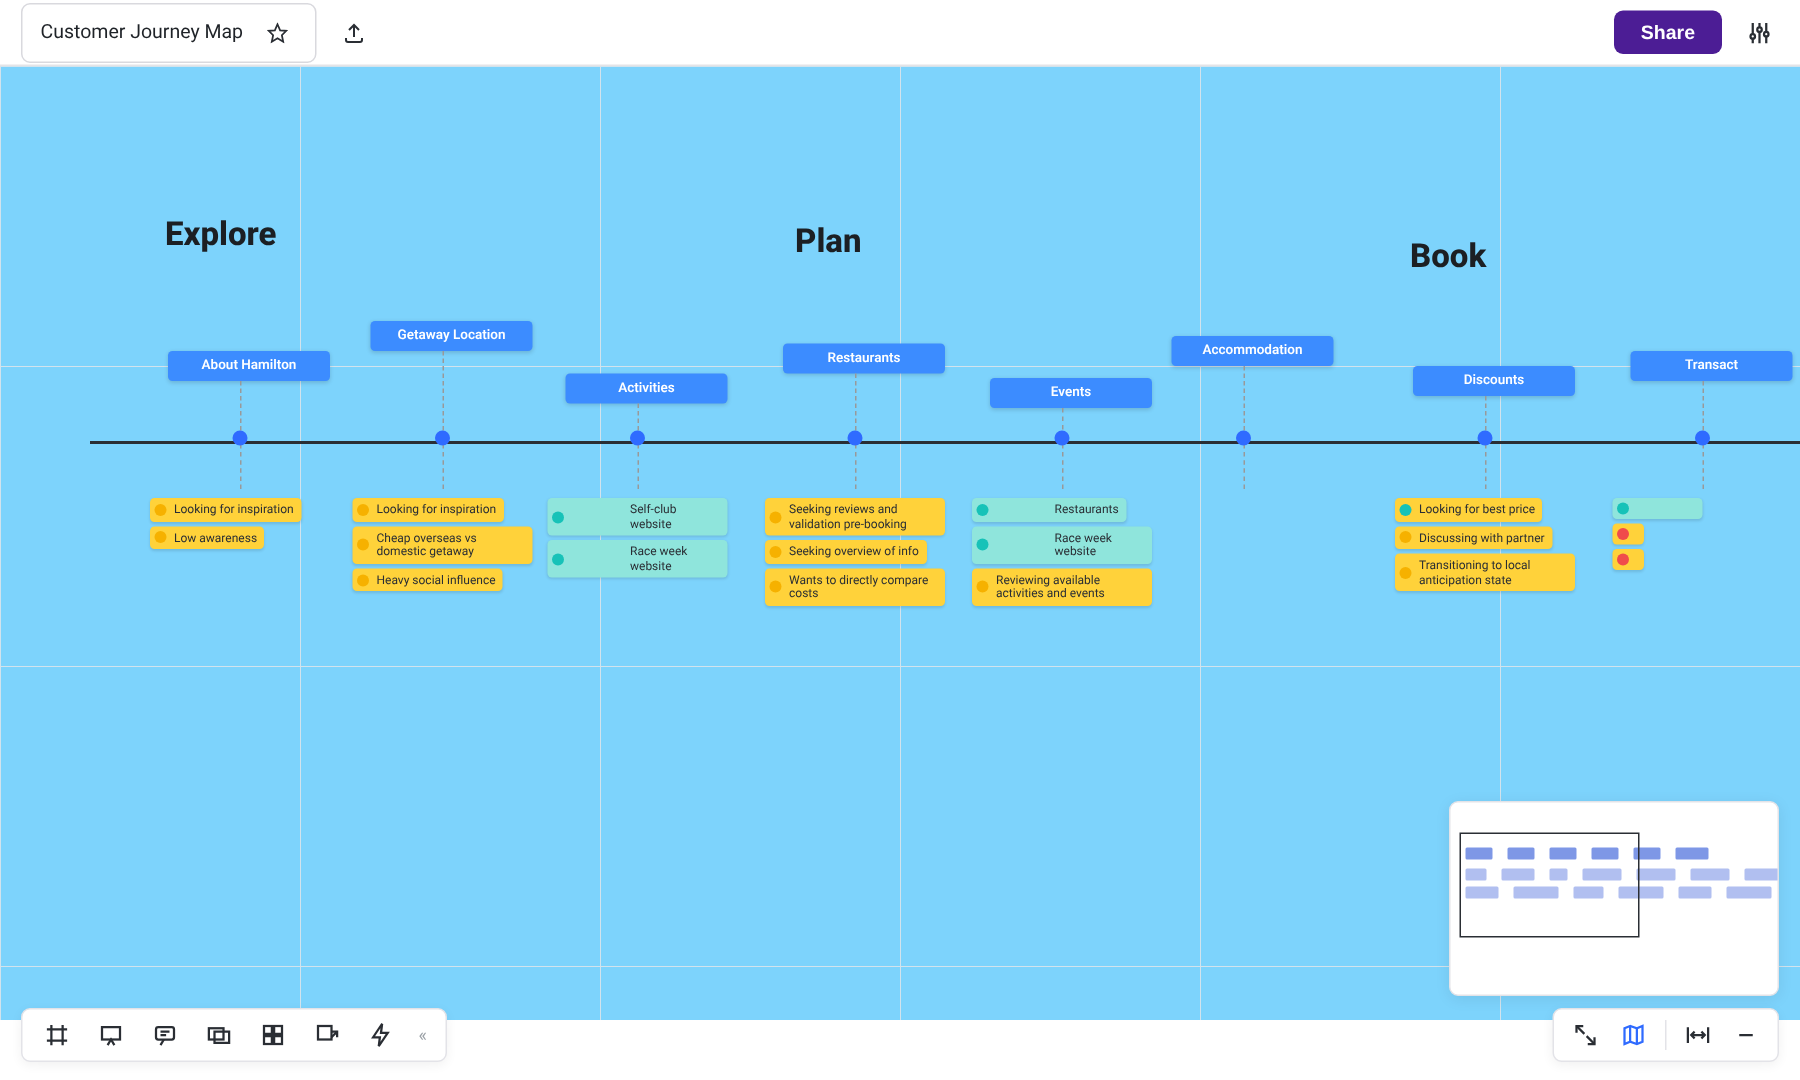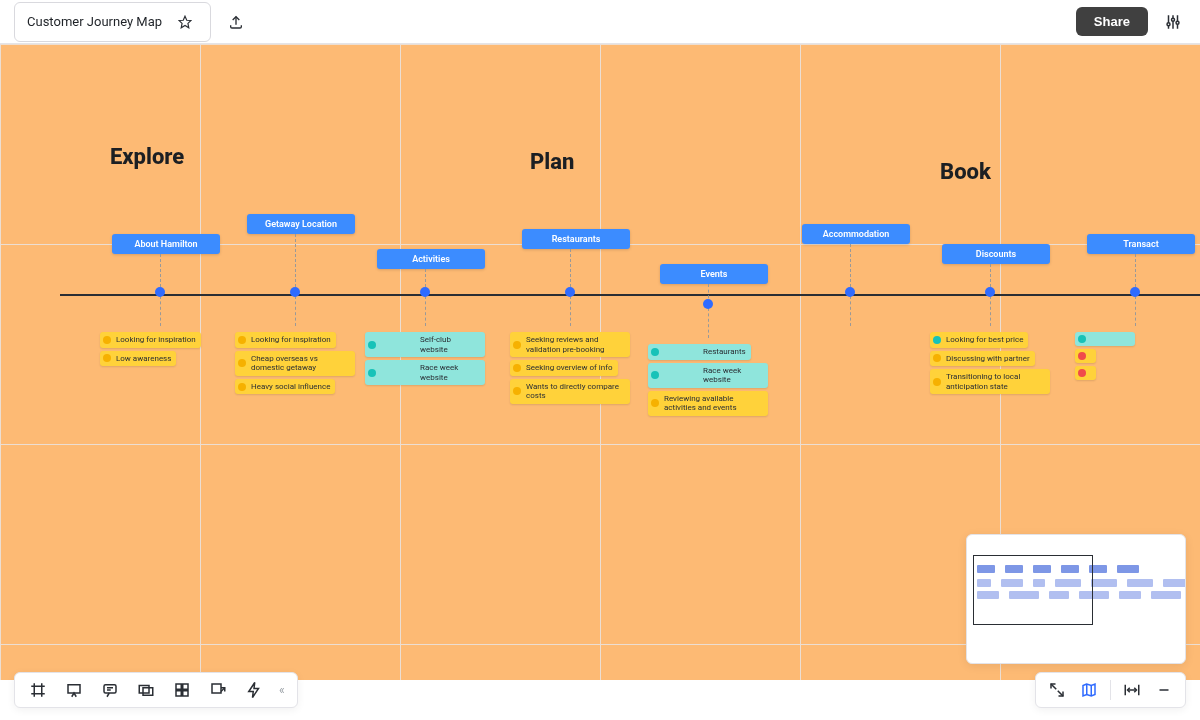--- a/index.html
+++ b/index.html
@@ -39,21 +39,21 @@
   }
   .icon-btn {
     width: 26px; height: 26px;
     display: inline-flex;
     align-items: center; justify-content: center;
     cursor: pointer;
     color: #2a2e34;
   }
   .spacer { flex: 1; }
   .share-btn {
-    background: #404040;
+    background: #4c1d95;
     color: #fff;
     border: none;
     border-radius: 6px;
     padding: 7px 18px;
     font-weight: 600;
     font-size: 13px;
     cursor: pointer;
   }
   
   .left-toolbar {
@@ -75,21 +75,21 @@
     display: flex; align-items: center; justify-content: center;
     cursor: pointer;
     color: #2a2e34;
   }
   .tool svg { width: 18px; height: 18px; }
   .tool.active { color: #2f6bff; }
   
   .canvas {
     position: absolute;
     left: 0; top: 44px; right: 0; bottom: 40px;
-    background: #fdba74;
+    background: #7dd3fc;
     overflow: hidden;
   }
   .canvas::before {
     content: "";
     position: absolute;
     inset: 0;
     background-image:
       linear-gradient(to right, #e8e8ea 1px, transparent 1px),
       linear-gradient(to bottom, #e8e8ea 1px, transparent 1px);
     background-size: 200px 200px;
@@ -417,41 +417,41 @@
             <div class="note c-yellow">
               <span class="bullet b-yellow"></span>
               <span>Seeking overview of info</span>
             </div>
             <div class="note c-yellow">
               <span class="bullet b-yellow"></span>
               <span>Wants to directly compare costs</span>
             </div>
           </div>
         </div>
-        <div class="node" style="left: 648px; top: 220px;">
+        <div class="node" style="left: 648px; top: 208px;">
           <div class="label">Events</div>
           <div class="stem-up" style="height: 20px;"></div>
           <div class="dot"></div>
           <div class="stem-down"></div>
           <div class="notes">
             <div class="note c-teal">
               <span class="bullet b-teal"></span>
               <span>Restaurants</span>
             </div>
             <div class="note c-teal">
               <span class="bullet b-teal"></span>
               <span>Race week website</span>
             </div>
             <div class="note c-yellow">
               <span class="bullet b-yellow"></span>
               <span>Reviewing available activities and events</span>
             </div>
           </div>
         </div>
-        <div class="node" style="left: 790px; top: 180px;">
+        <div class="node" style="left: 769px; top: 180px;">
           <div class="label">Accommodation</div>
           <div class="stem-up" style="height: 48px;"></div>
           <div class="dot"></div>
           <div class="stem-down"></div>
         </div>
         <div class="node" style="left: 930px; top: 200px;">
           <div class="label">Discounts</div>
           <div class="stem-up" style="height: 28px;"></div>
           <div class="dot"></div>
           <div class="stem-down"></div>

